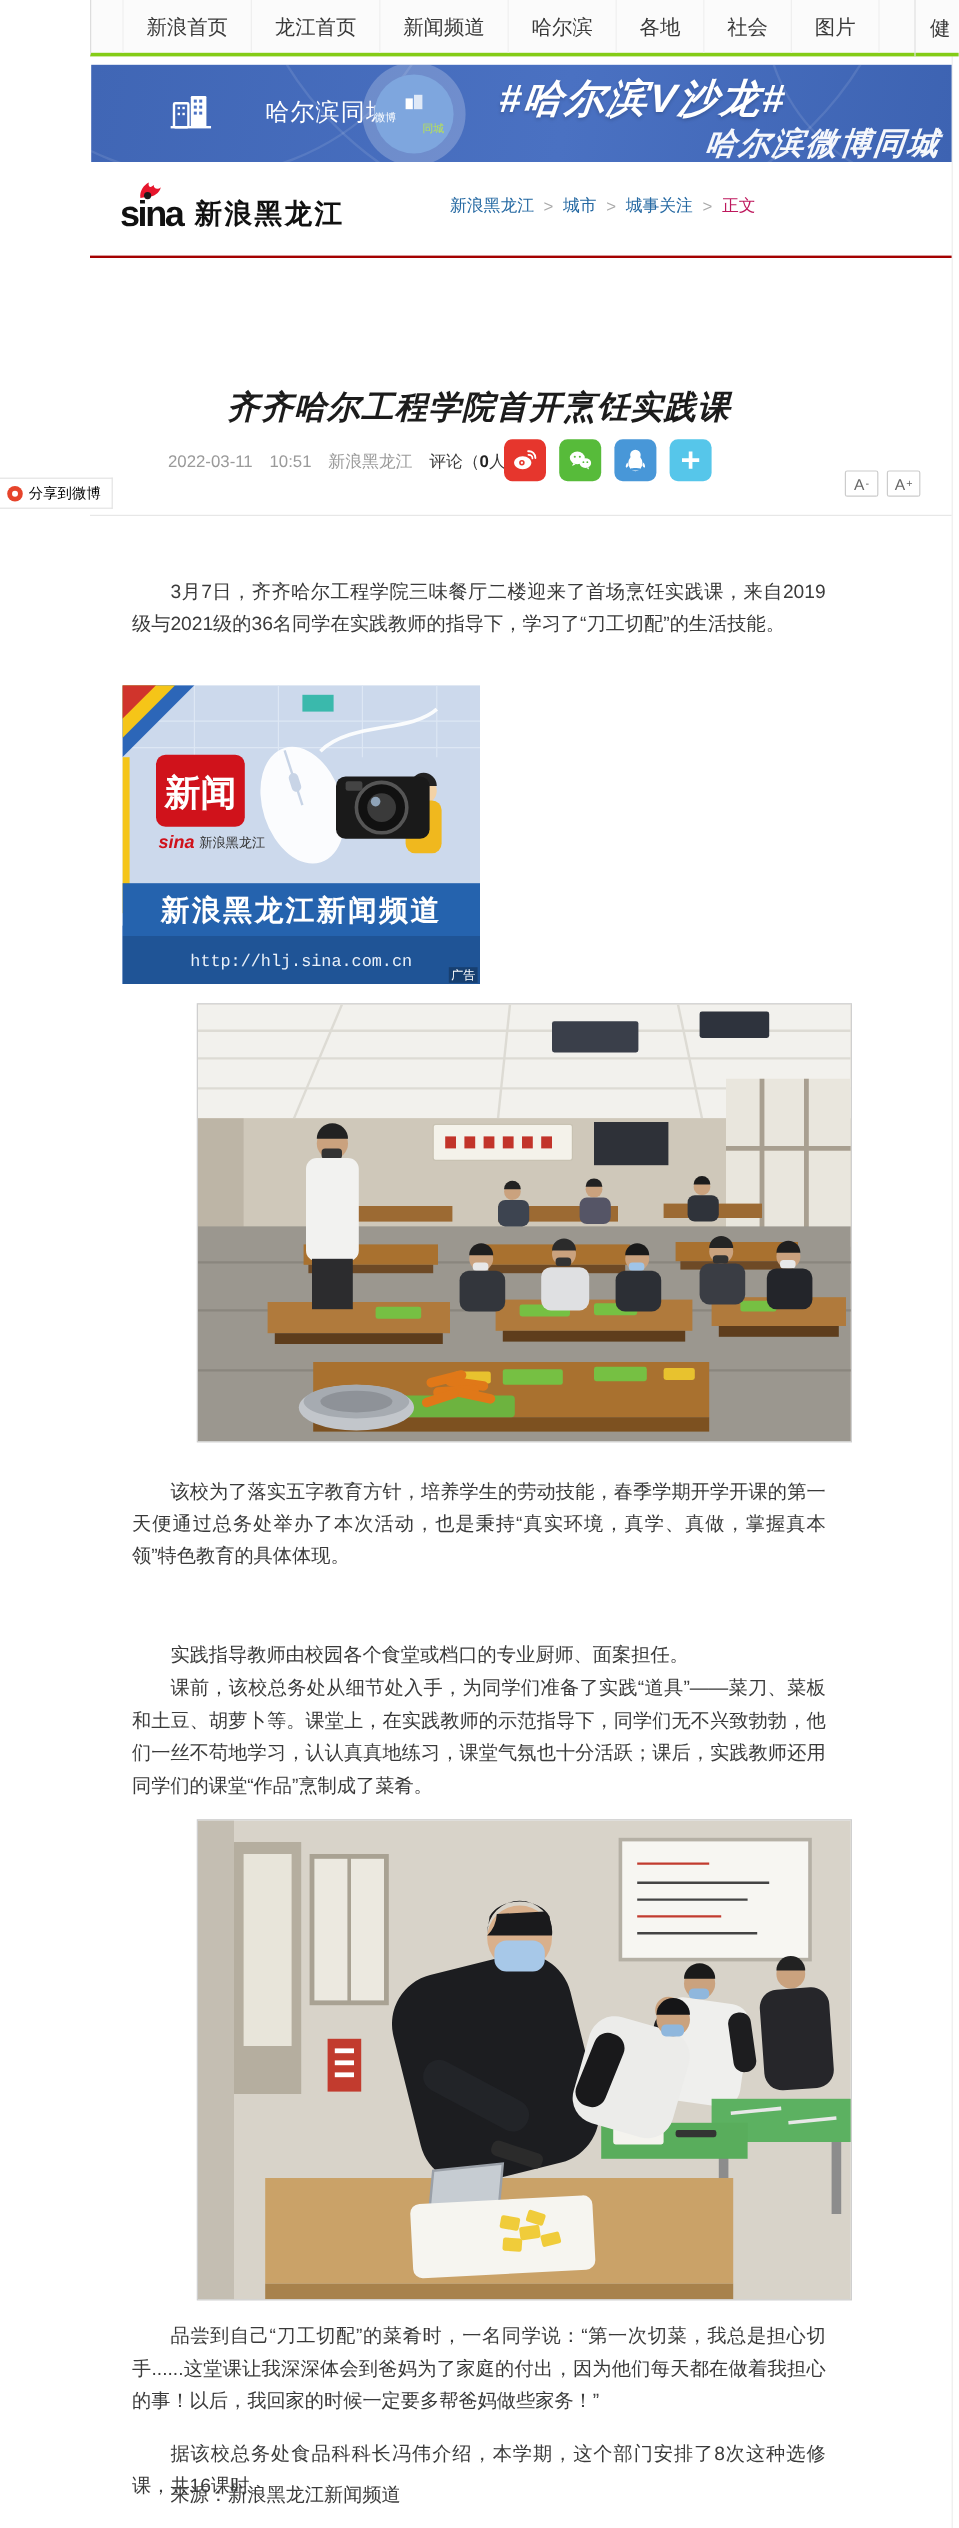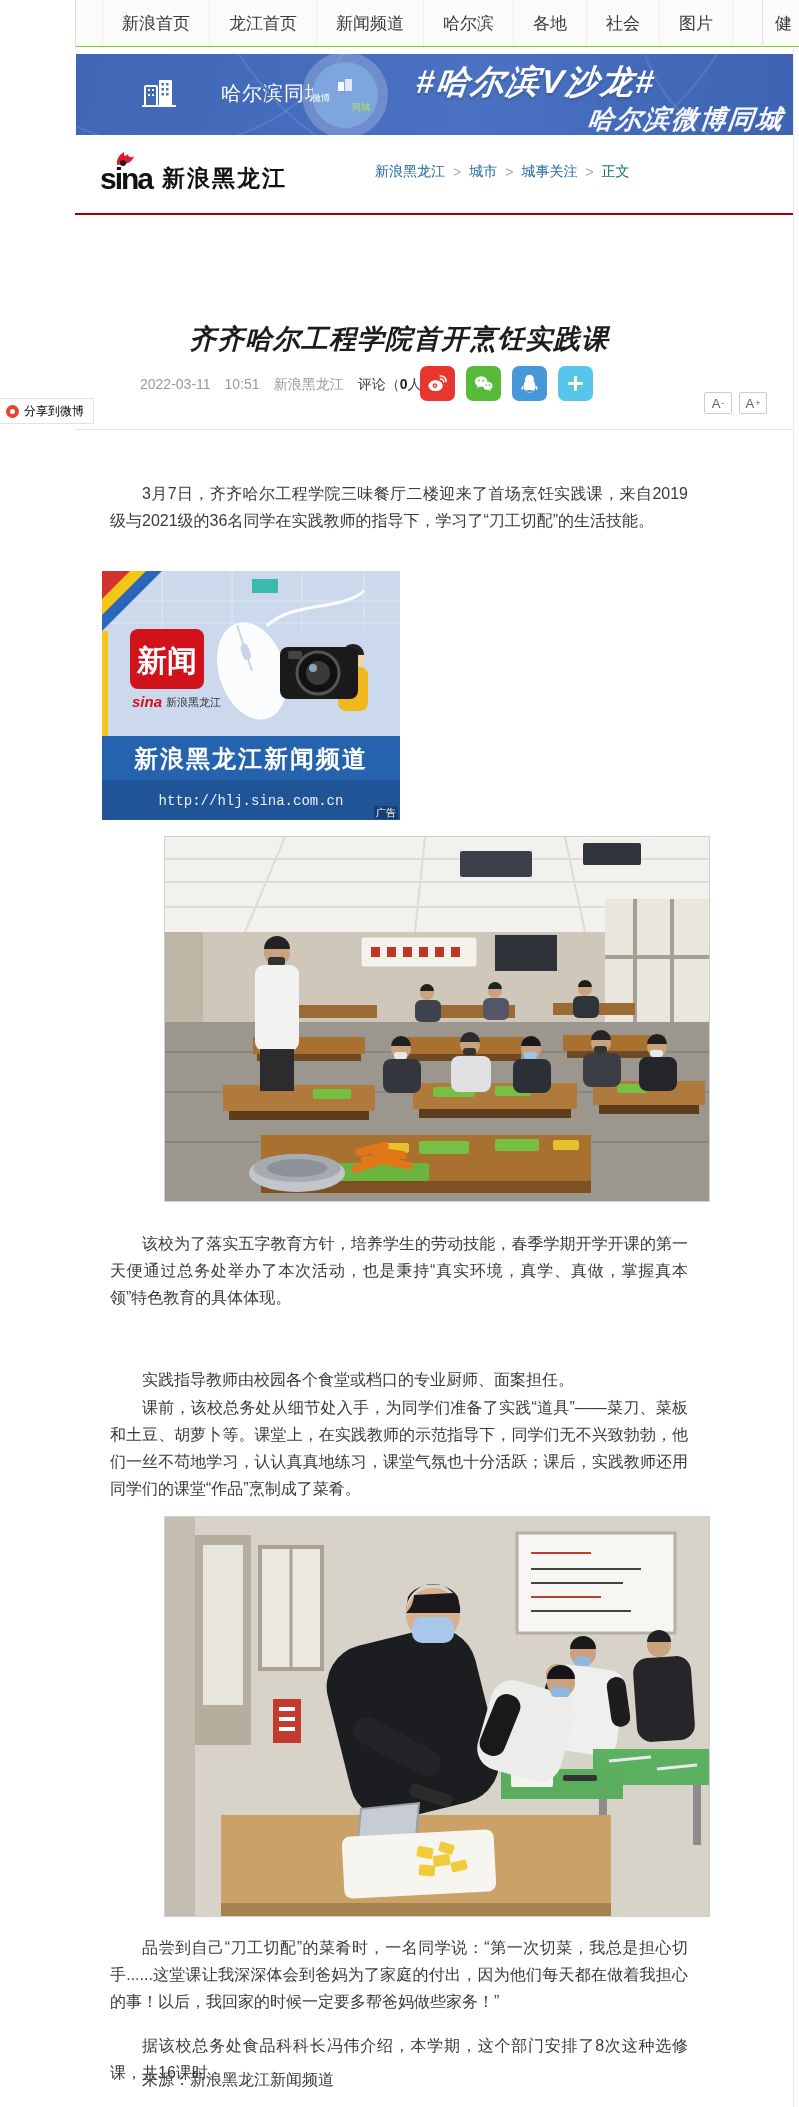--- a/index.html
+++ b/index.html
@@ -3,21 +3,21 @@
 <meta charset="utf-8">
 <style>
   html,body{margin:0;padding:0;}
   body{
     width:799px;height:2107px;position:relative;overflow:hidden;
     background:#fff;font-family:"Liberation Sans","DejaVu Sans",sans-serif;color:#333;
   }
   
   .page-col{position:absolute;left:75px;top:0;width:718px;height:2107px;border-right:1px solid #ededed;background:#fff;}
   
-  .topnav{position:absolute;left:75px;top:0;width:724px;height:47px;background:#fbfbfb;border-bottom:1px solid #84cc16;border-left:1px solid #ddd;display:flex;align-items:stretch;padding-left:26px;box-sizing:border-box;}
+  .topnav{position:absolute;left:75px;top:0;width:724px;height:47px;background:#fbfbfb;border-bottom:3px solid #84cc16;border-left:1px solid #ddd;display:flex;align-items:stretch;padding-left:26px;box-sizing:border-box;}
   .topnav .nav-item{display:flex;align-items:center;padding:0 19px;font-size:17px;color:#3a3a3a;border-right:1px solid #efefef;cursor:pointer;white-space:nowrap;}
   .topnav .nav-item:first-child{border-left:1px solid #efefef;}
   .nav-more{position:absolute;right:0;top:0;height:47px;display:flex;align-items:center;border-left:1px solid #e0e0e0;padding-left:12px;width:24px;overflow:hidden;font-size:17px;color:#3a3a3a;}
   
   .banner{position:absolute;left:76px;top:54px;width:717px;height:81px;background:linear-gradient(100deg,#4066b5 0%,#4a71c2 55%,#3d63b2 100%);overflow:hidden;cursor:pointer;}
   .banner .arc{position:absolute;border:2px solid rgba(255,255,255,.10);border-radius:50%;}
   .arc.a1{width:420px;height:420px;left:-120px;top:-330px;}
   .arc.a2{width:560px;height:560px;left:120px;top:-430px;}
   .arc.a3{width:300px;height:300px;left:560px;top:-200px;}
   .banner-brand{position:absolute;left:66px;top:24px;display:flex;align-items:center;gap:9px;}
@@ -30,21 +30,21 @@
   .banner-subline{position:absolute;left:512px;top:48px;color:rgba(255,255,255,.95);font-size:26px;font-weight:bold;font-style:italic;transform:skewX(-6deg);letter-spacing:2px;white-space:nowrap;}
   
   .masthead{position:absolute;left:100px;top:156px;height:44px;display:flex;align-items:center;}
   .sina-logo{position:relative;display:flex;align-items:flex-end;cursor:pointer;}
   .sina-latin{font-size:30px;font-weight:bold;letter-spacing:-2px;color:#111;line-height:30px;}
   .logo-cn{font-size:23px;font-weight:bold;color:#111;margin-left:10px;letter-spacing:2px;}
   .flame{position:absolute;left:14px;top:-12px;}
   .breadcrumb{position:absolute;left:375px;top:163px;display:flex;align-items:center;gap:8px;font-size:14px;}
   .breadcrumb .lnk{color:#2468a2;cursor:pointer;}
   .breadcrumb .sep{color:#aaa;}
-  .breadcrumb .cur{color:#0f766e;}
+  .breadcrumb .cur{color:#be185d;}
   .red-rule{position:absolute;left:75px;top:213px;width:718px;height:2px;background:#a40000;}
   
   .art-title{position:absolute;left:110px;top:303px;width:578px;text-align:center;font-size:27px;font-weight:bold;color:#1c1c1c;letter-spacing:1px;font-style:italic;}
   .meta-row{position:absolute;left:140px;top:376px;display:flex;font-size:14px;color:#9a9a9a;gap:14px;white-space:nowrap;}
   .meta-row .cmt{color:#3c3c3c;cursor:pointer;}
   .meta-row .cmt b{font-weight:bold;color:#222;}
   .share-icons{position:absolute;left:420px;top:366px;display:flex;gap:11px;}
   .sicon{width:35px;height:35px;border-radius:7px;display:flex;align-items:center;justify-content:center;cursor:pointer;}
   .sicon.weibo{background:#e6362d;}
   .sicon.wechat{background:#57bb3a;}

